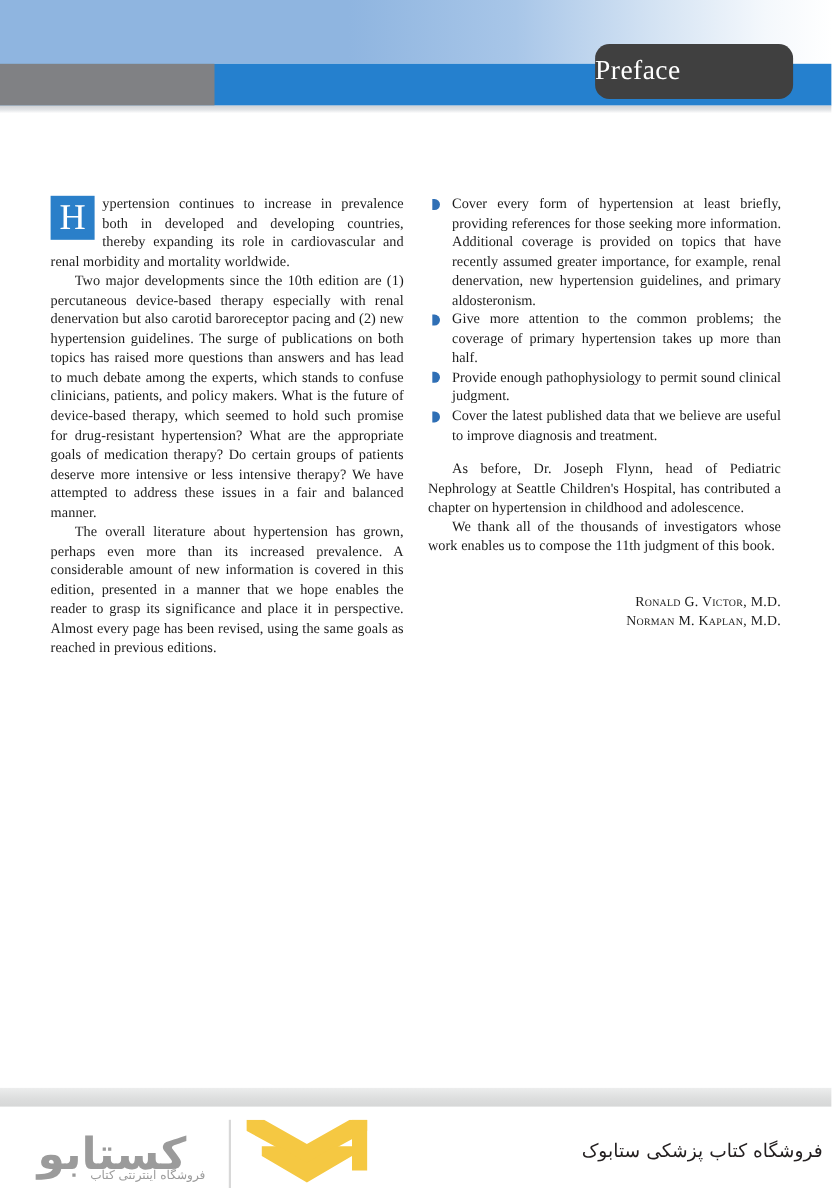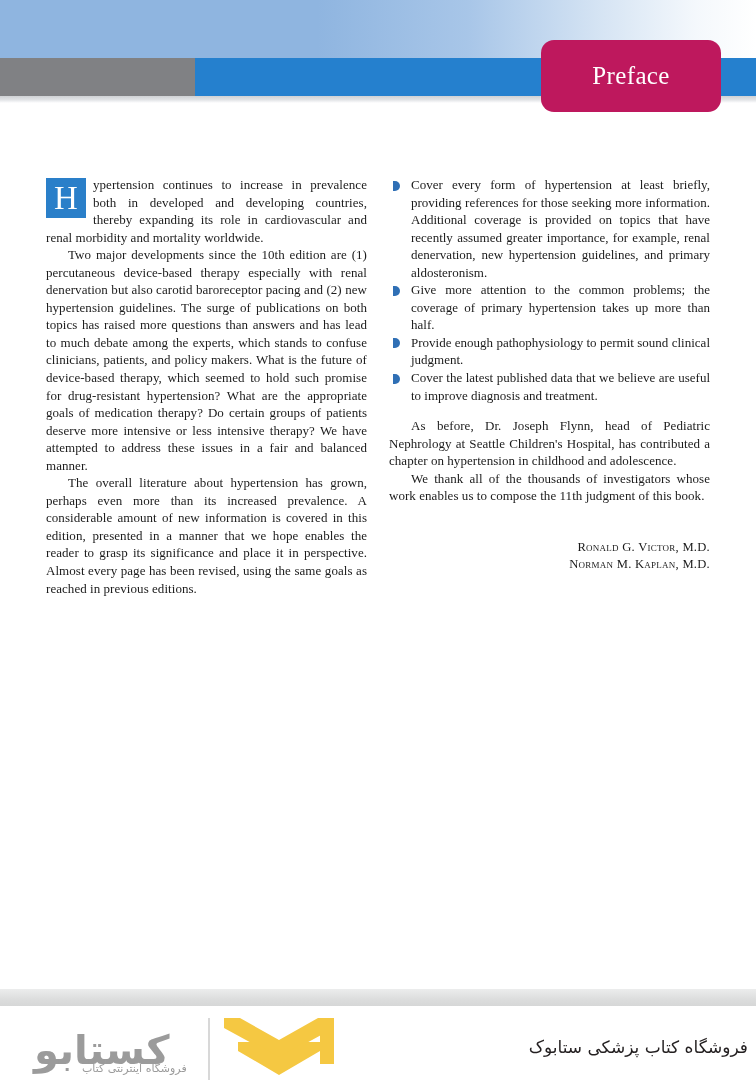--- a/index.html
+++ b/index.html
@@ -23,24 +23,24 @@
   }
   .bar-gray {
     position:absolute; left:0; top:58px; width:195px; height:38px;
     background:#808184;
   }
   .bar-shadow {
     position:absolute; left:0; top:96px; width:756px; height:7px;
     background:linear-gradient(to bottom, #cfd1d4 0%, #e2e4e7 55%, #ffffff 100%);
   }
   .preface-tab {
-    position:absolute; left:541px; top:40px; width:180px; height:72px;
-    background:#be185d;
+    position:absolute; left:541px; top:40px; width:180px; height:50px;
+    background:#404040;
     border-radius:13px;
-    display:flex; align-items:center; justify-content:center;
+    display:flex; align-items:center; 
   }
   .preface-tab .label {
     color:#ffffff;
     font-size:25px;
     letter-spacing:.4px;
     font-family:"Liberation Serif", serif;
   }
 
   
   .content { position:absolute; left:0; top:176px; width:756px; }

